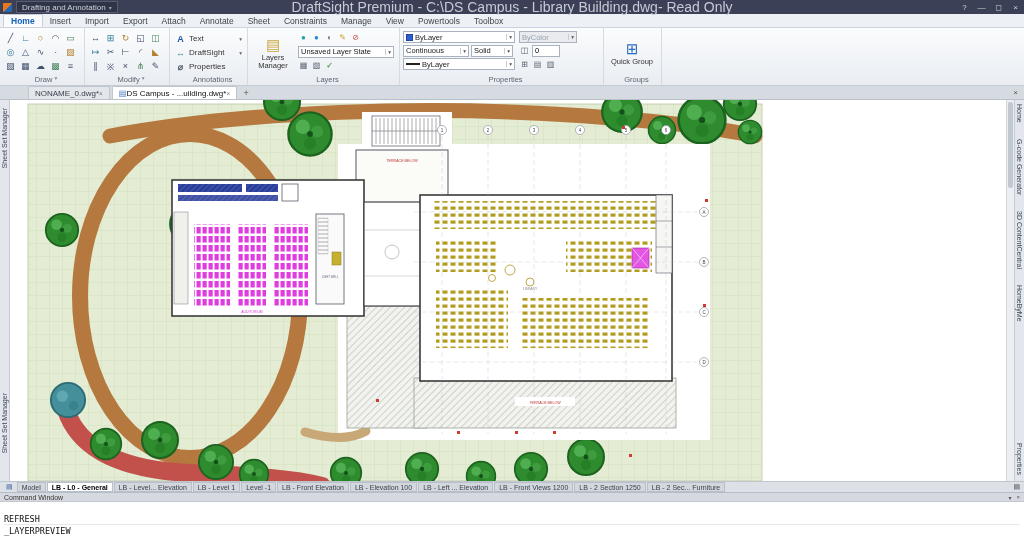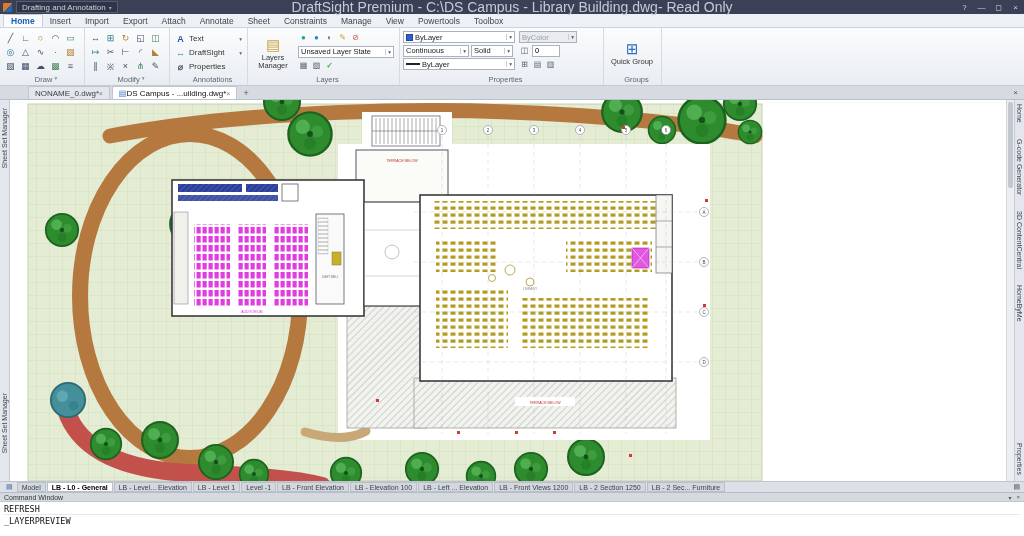--- a/index.html
+++ b/index.html
@@ -101,21 +101,21 @@
   .stab.active{background:#fff;font-weight:bold;color:#000}
   .endicon{margin-left:auto;margin-right:4px;font-size:7px;color:#555;cursor:pointer}
 
   
   .cmdwin{position:absolute;top:492px;left:0;width:1024px;height:44px;border-top:1px solid #b6bdc7}
   .cmdheader{height:9px;background:#d6dae0;display:flex;align-items:center;font-size:7px;
     color:#333;padding:0 4px;border-bottom:1px solid #c2c8d1}
   .hicons{margin-left:auto;display:flex;gap:5px;font-size:6px;color:#555}
   .hicons span{cursor:pointer}
   .cmdbody{height:35px;background:#fff;font-family:"DejaVu Sans Mono",monospace;
-    font-size:8.5px;color:#111;padding:1px 4px}
+    font-size:8.5px;color:#111;padding:11px 4px}
   .cmdline{height:12px;display:flex;align-items:center}
   .cmdline.first{border-bottom:1px solid #e6e9ec}
 </style>
 </head>
 <body>
 
 <div class="app">
 
   <div class="titlebar">
     <div class="logo"></div>

